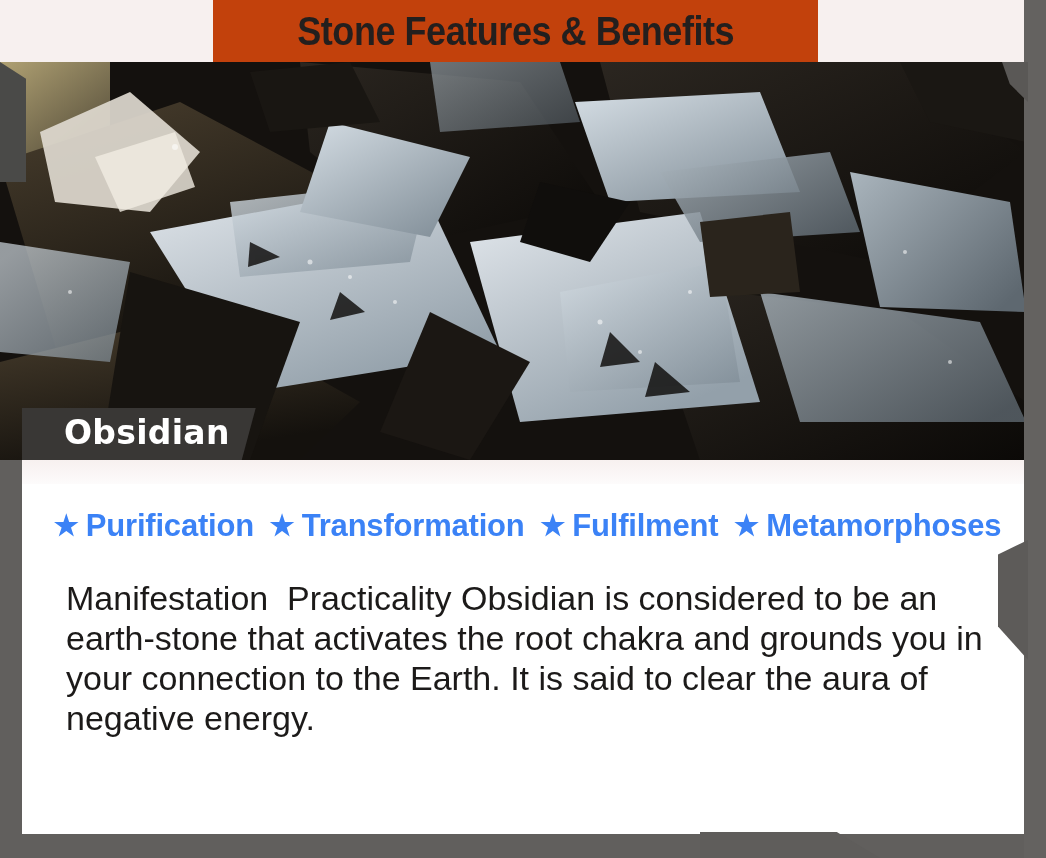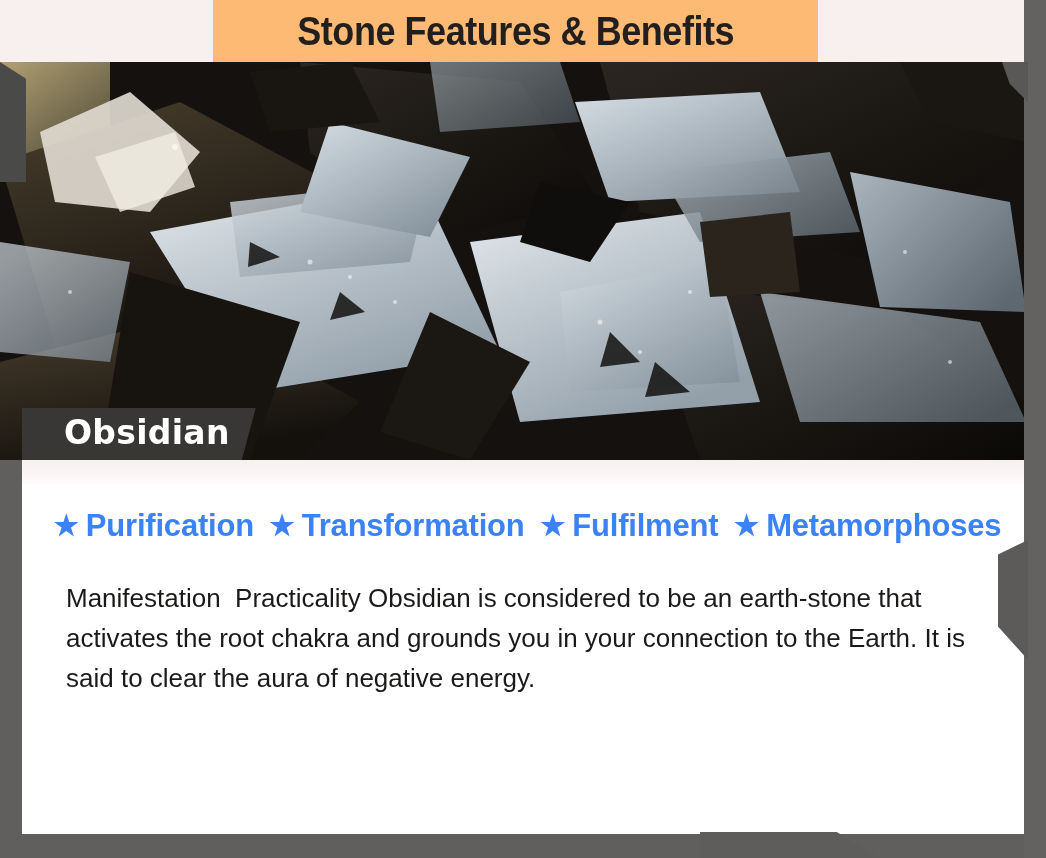--- a/index.html
+++ b/index.html
@@ -67,21 +67,21 @@
     position:absolute;
     left:0; top:0;
     width:1024px; height:62px;
     background:#f7f0ef;
     z-index:2;
   }
   .title-plate {
     position:absolute;
     left:213px; top:0;
     width:605px; height:62px;
-    background:#fdba74;
+    background:#c2410c;
     display:flex; align-items:center; justify-content:center;
     z-index:3;
   }
   .title-text {
     font-family:"Liberation Sans Narrow","Liberation Sans",sans-serif;
     font-weight:bold;
     font-size:40px;
     letter-spacing:-0.5px;
     color:#231f1e;
     transform:scaleX(0.90);
@@ -143,21 +143,21 @@
     white-space:nowrap;
   }
   .kw-star { font-size:28px; margin:0 7px; vertical-align:1px; }
   .kw-word { letter-spacing:-0.2px; }
 
   .body-text {
     position:absolute;
     left:44px; top:118px;
     width:920px;
     font-family:"Liberation Sans Narrow","Liberation Sans",sans-serif;
-    font-size:26px;
+    font-size:34px;
     line-height:40px;
     color:#1c1a19;
     white-space:pre-wrap;
   }
 </style>
 </head>
 <body>
 
 <div id="root">
 

